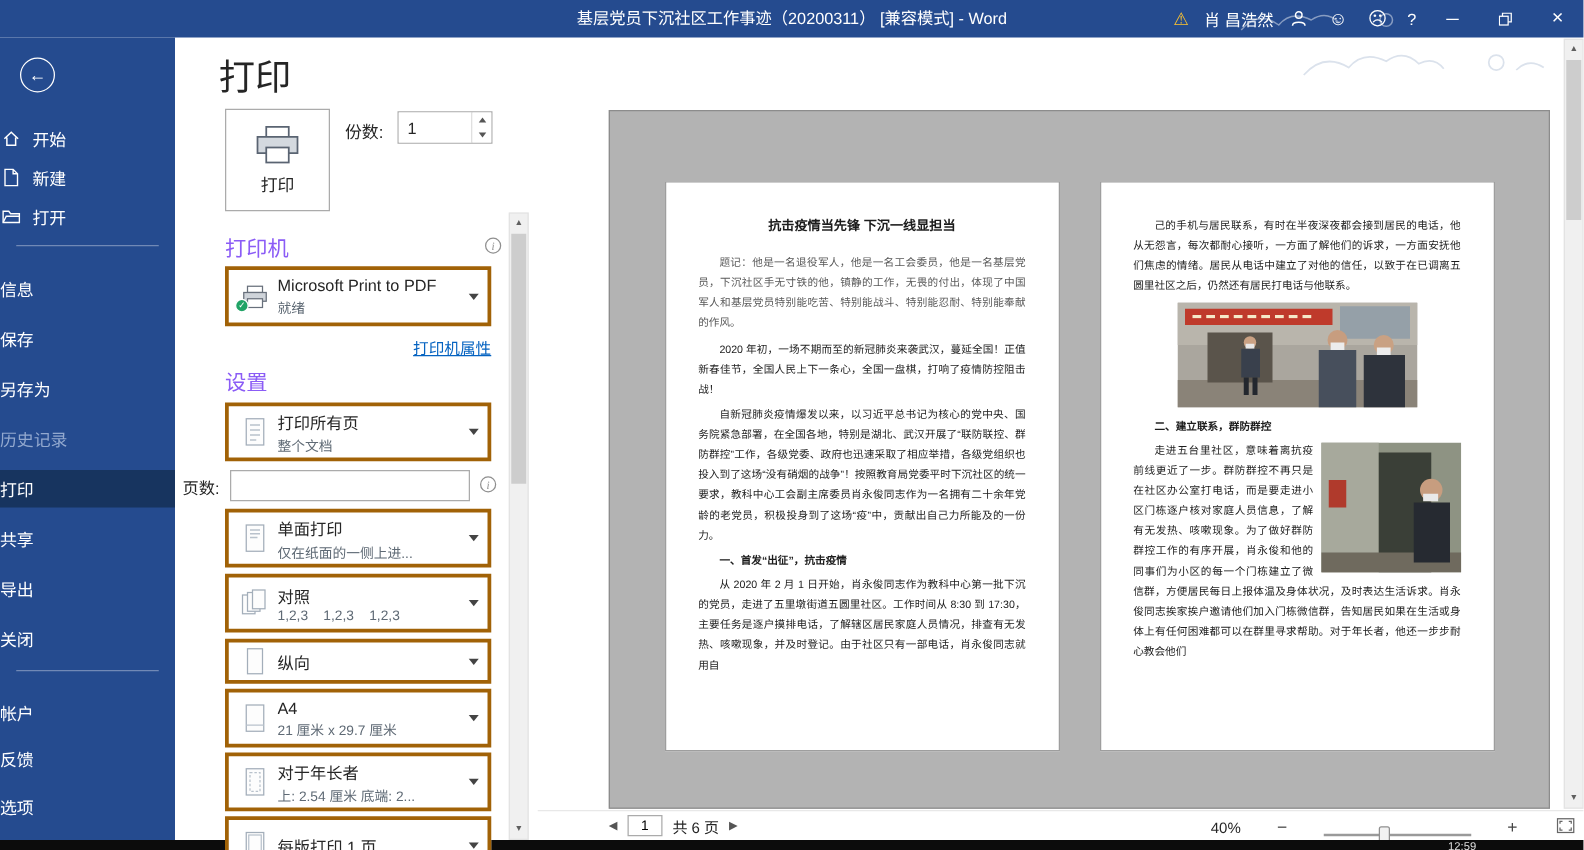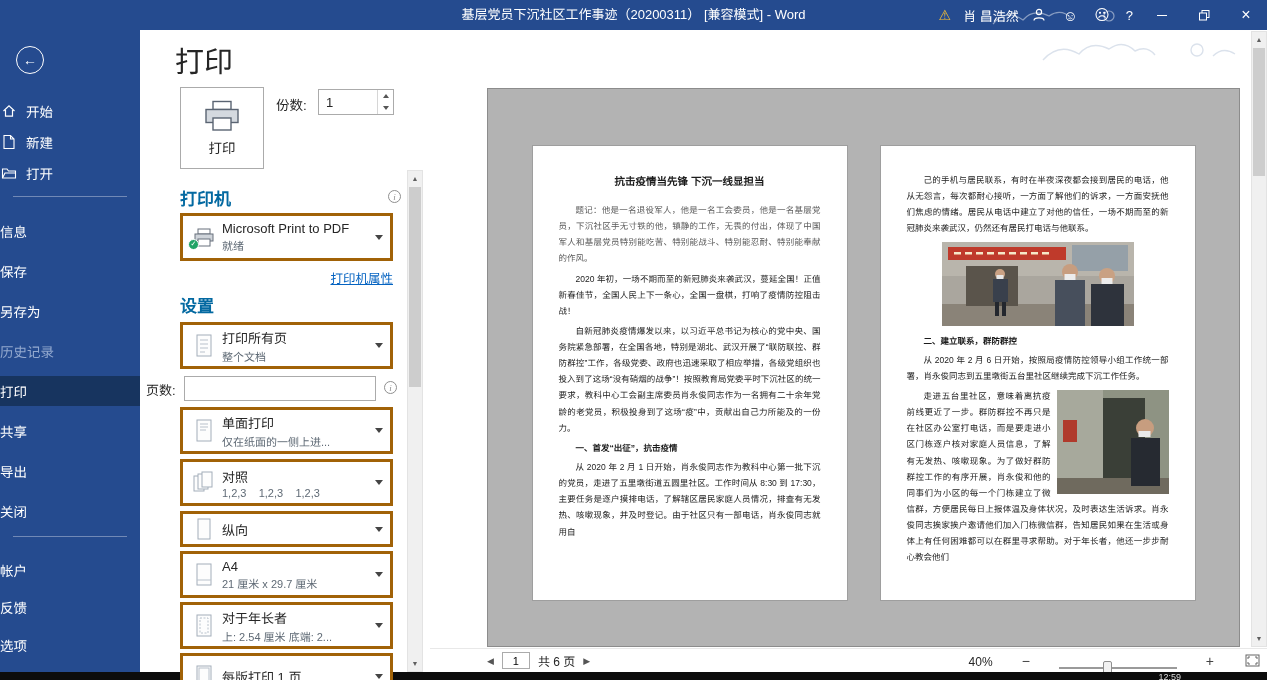--- a/index.html
+++ b/index.html
@@ -34,21 +34,21 @@
   .big-title { position:absolute; top:8px; left:35px; font-size:29px; color:#252525; font-weight:400; }
   .print-btn { position:absolute; top:57px; left:40px; width:84px; height:82px; border:1px solid #ababab; background:#fff; display:flex; flex-direction:column; align-items:center; justify-content:center; gap:5px; cursor:pointer; }
   .print-btn-label { font-size:13.5px; color:#262626; }
   .copies-label { position:absolute; top:64px; left:136px; font-size:13.5px; color:#262626; }
   .spinbox { position:absolute; top:59px; left:178px; width:76px; height:26px; border:1px solid #ababab; display:flex; background:#fff; }
   .spin-input { flex:1; min-width:0; border:0; outline:none; font-size:13px; padding-left:7px; font-family:inherit; color:#262626; }
   .spin-btns { width:16px; border-left:1px solid #d6d6d6; display:flex; flex-direction:column; }
   .spin-btn { flex:1; display:flex; align-items:center; justify-content:center; cursor:pointer; background:#fff; }
   .tri-up { width:0; height:0; border-left:3.5px solid transparent; border-right:3.5px solid transparent; border-bottom:4.5px solid #555; }
   .tri-dn { width:0; height:0; border-left:3.5px solid transparent; border-right:3.5px solid transparent; border-top:4.5px solid #555; }
-  .sec-h { position:absolute; left:40px; font-size:17px; color:#0369a1; font-weight:700; }
+  .sec-h { position:absolute; left:40px; font-size:17px; color:#8b5cf6; font-weight:400; }
   .info-ico { position:absolute; width:13px; height:13px; border:1px solid #8f8f8f; border-radius:50%; color:#8f8f8f; font-size:9px; font-style:italic; display:flex; align-items:center; justify-content:center; cursor:pointer; font-family:"Liberation Serif",serif; }
   .dd { position:absolute; left:40px; width:213px; border:3px solid #a16207; background:#fff; display:flex; align-items:center; padding:0 7px 0 8px; cursor:pointer; }
   .dd-ico { flex:none; width:26px; display:flex; justify-content:center; }
   .dd-txt { flex:1; min-width:0; padding-left:5px; }
   .dd-l1 { display:block; font-size:13px; color:#262626; white-space:nowrap; overflow:hidden; }
   .dd-l2 { display:block; font-size:11px; color:#5f6a75; white-space:nowrap; overflow:hidden; margin-top:1px; }
   .dd-l2:empty { display:none; }
   .caret { flex:none; width:0; height:0; border-left:4px solid transparent; border-right:4px solid transparent; border-top:5px solid #444; margin-left:4px; }
   .props-link { position:absolute; top:238px; left:40px; width:213px; text-align:right; font-size:12.5px; color:#0563c1; text-decoration:underline; cursor:pointer; }
   .pages-label { position:absolute; top:350px; left:6px; font-size:13px; color:#262626; }
@@ -367,21 +367,21 @@
       <div class="page">
         <div class="doc-title">抗击疫情当先锋 下沉一线显担当</div>
         <p class="epigraph">题记：他是一名退役军人，他是一名工会委员，他是一名基层党员，下沉社区手无寸铁的他，镇静的工作，无畏的付出，体现了中国军人和基层党员特别能吃苦、特别能战斗、特别能忍耐、特别能奉献的作风。</p>
         <p>2020 年初，一场不期而至的新冠肺炎来袭武汉，蔓延全国！正值新春佳节，全国人民上下一条心，全国一盘棋，打响了疫情防控阻击战！</p>
         <p>自新冠肺炎疫情爆发以来，以习近平总书记为核心的党中央、国务院紧急部署，在全国各地，特别是湖北、武汉开展了“联防联控、群防群控”工作，各级党委、政府也迅速采取了相应举措，各级党组织也投入到了这场“没有硝烟的战争”！按照教育局党委平时下沉社区的统一要求，教科中心工会副主席委员肖永俊同志作为一名拥有二十余年党龄的老党员，积极投身到了这场“疫”中，贡献出自己力所能及的一份力。</p>
         <div class="doc-h">一、首发“出征”，抗击疫情</div>
         <p>从 2020 年 2 月 1 日开始，肖永俊同志作为教科中心第一批下沉的党员，走进了五里墩街道五圆里社区。工作时间从 8:30 到 17:30，主要任务是逐户摸排电话，了解辖区居民家庭人员情况，排查有无发热、咳嗽现象，并及时登记。由于社区只有一部电话，肖永俊同志就用自</p>
       </div>
 
       <div class="page">
-        <p>己的手机与居民联系，有时在半夜深夜都会接到居民的电话，他从无怨言，每次都耐心接听，一方面了解他们的诉求，一方面安抚他们焦虑的情绪。居民从电话中建立了对他的信任，一场不期而至的新冠肺炎来袭武汉，仍然还有居民打电话与他联系。</p>
+        <p>己的手机与居民联系，有时在半夜深夜都会接到居民的电话，他从无怨言，每次都耐心接听，一方面了解他们的诉求，一方面安抚他们焦虑的情绪。居民从电话中建立了对他的信任，以致于在已调离五圆里社区之后，仍然还有居民打电话与他联系。</p>
         <svg class="photo1" width="192" height="84" viewBox="0 0 192 84">
           <rect width="192" height="84" fill="#aaa69e"></rect>
           <rect x="0" y="0" width="192" height="34" fill="#b9b5ac"></rect>
           <rect x="0" y="62" width="192" height="22" fill="#8a8378"></rect>
           <rect x="6" y="5" width="118" height="13" fill="#bf3a2b"></rect>
           <g fill="#f5e9c8">
               <rect x="12" y="10" width="7" height="2.5"></rect>
               <rect x="23" y="10" width="7" height="2.5"></rect>
               <rect x="34" y="10" width="7" height="2.5"></rect>
               <rect x="45" y="10" width="7" height="2.5"></rect>
@@ -399,21 +399,20 @@
           <rect x="53" y="60" width="4" height="14" fill="#23272e"></rect>
             <rect x="60" y="60" width="4" height="14" fill="#23272e"></rect>
           <circle cx="128" cy="30" r="8" fill="#c79d7f"></circle>
             <rect x="122.5" y="32" width="11" height="6" fill="#ececec"></rect>
           <rect x="113" y="38" width="30" height="46" fill="#474f5c"></rect>
           <circle cx="165" cy="34" r="8" fill="#c9a183"></circle>
             <rect x="159.5" y="36" width="11" height="6" fill="#ececec"></rect>
           <rect x="149" y="42" width="33" height="42" fill="#2e333c"></rect>
         </svg>
         <div class="doc-h">二、建立联系，群防群控</div>
-        <p>从 2020 年 2 月 6 日开始，按照局疫情防控领导小组工作统一部署，肖永俊同志到五里墩街五台里社区继续完成下沉工作任务。</p>
         <div>
           <svg class="photo2" width="112" height="104" viewBox="0 0 112 104">
             <rect width="112" height="104" fill="#8e9383"></rect>
             <rect x="0" y="0" width="46" height="104" fill="#a7a99c"></rect>
             <rect x="46" y="8" width="42" height="96" fill="#3a3f37"></rect>
             <rect x="6" y="30" width="14" height="22" fill="#b03a2c"></rect>
             <rect x="0" y="88" width="112" height="16" fill="#6f6a5e"></rect>
             <circle cx="88" cy="38" r="9" fill="#c79d7f"></circle>
               <rect x="81.5" y="41" width="12" height="6" fill="#e9e9e9"></rect>
             <rect x="74" y="48" width="29" height="48" fill="#262a31"></rect>

